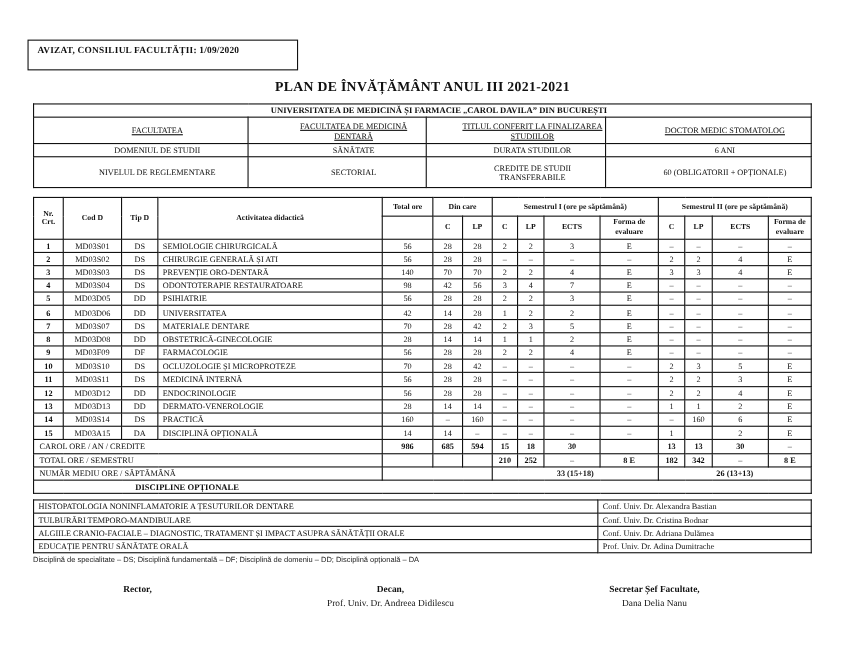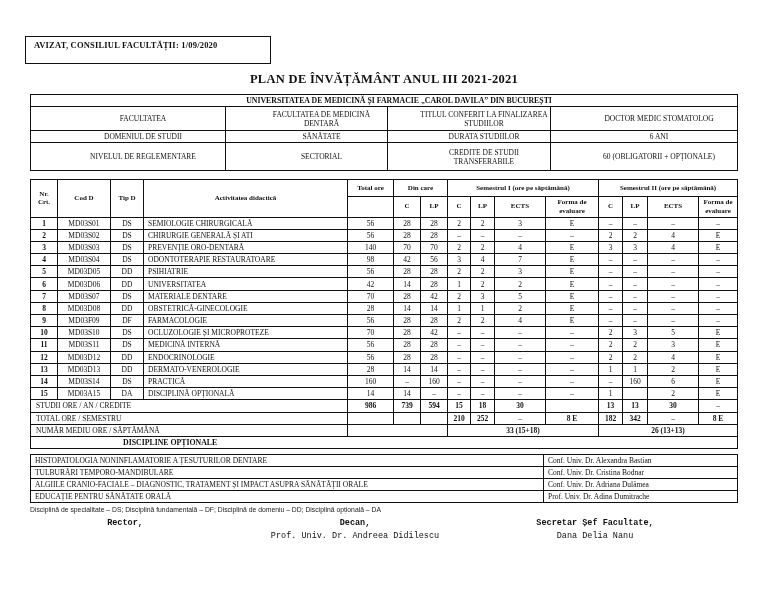--- a/index.html
+++ b/index.html
@@ -12,21 +12,21 @@
 
   .title { text-align:center; font-weight:bold; font-size:12.5px; margin-top:8px; letter-spacing:.3px; }
 
   table { border-collapse:collapse; table-layout:fixed; }
   td, th { border:1px solid #111; font-size:7.5px; text-align:center; vertical-align:middle;
            padding:1px 2px; overflow:hidden; }
 
   .info-table { width:707px; margin:7px 0 0 30px; border:1.5px solid #111; }
   .info-table td { font-size:7.5px;padding-left:32px; }
   .info-table .uni-row td { font-weight:bold; font-size:7.8px; height:12px; }
-  .info-row-0 td { height:24px; }
+  .info-row-0 td { height:24px;text-decoration:underline; }
   .info-row-1 td { height:11px; }
   .info-row-2 td { height:28px; }
 
   .main-table { width:707px; margin:8px 0 0 30px; border:1.5px solid #111; }
   .main-table th { font-weight:bold; font-size:7px; line-height:1.25; white-space:pre-line; }
   .main-table thead tr.group th { height:17px; }
   .main-table thead tr.sub th { height:20px; border-bottom:1.5px solid #111; }
   .main-table tbody td { height:12.2px; }
   .main-table td.left { text-align:left; padding-left:4px; }
   .b { font-weight:bold; }
@@ -34,21 +34,21 @@
   .totals .num { font-weight:bold; }
   .totals .lbl { text-align:left; padding-left:5px; }
   .sem-row td { height:17px; }
   .disc-opt td { height:14px; text-align:left; padding-left:92px; font-weight:bold; font-size:7.8px; }
 
   .opt-table { width:707px; margin:5px 0 0 30px; border:1px solid #111; }
   .opt-table td { height:11.5px; text-align:left; padding-left:4px; font-size:7.5px; }
 
   .footnote { margin:3px 0 0 30px; font-family:"Liberation Sans", sans-serif; font-size:6.8px; color:#222; }
 
-  .sigs { display:flex; margin-top:4px;font-family:Liberation Mono, monospace; }
+  .sigs { display:flex; margin-top:16px; }
   .sig { text-align:center; font-size:8.5px; line-height:1.5; }
   .sig-0 { width:250px; } .sig-1 { width:210px; } .sig-2 { width:270px; }
   .sig .t { font-weight:bold; }
 </style>
 </head>
 <body>
 
 <div class="page">
 
   <div class="avizat">
@@ -387,23 +387,23 @@
           <td>–</td>
           <td>–</td>
           <td>1</td>
           <td></td>
           <td>2</td>
           <td>E</td>
         </tr>
       </tbody>
     <tbody>
       <tr class="totals">
-        <td colspan="4" class="lbl">STUDII ORE / AN / CREDITE</td>
+        <td colspan="4" class="lbl">CAROL ORE / AN / CREDITE</td>
         <td class="num">986</td>
-        <td class="num">739</td>
+        <td class="num">685</td>
         <td class="num">594</td>
         <td class="num">15</td>
         <td class="num">18</td>
         <td class="num">30</td>
         <td></td>
         <td class="num">13</td>
         <td class="num">13</td>
         <td class="num">30</td>
         <td>–</td>
       </tr>

